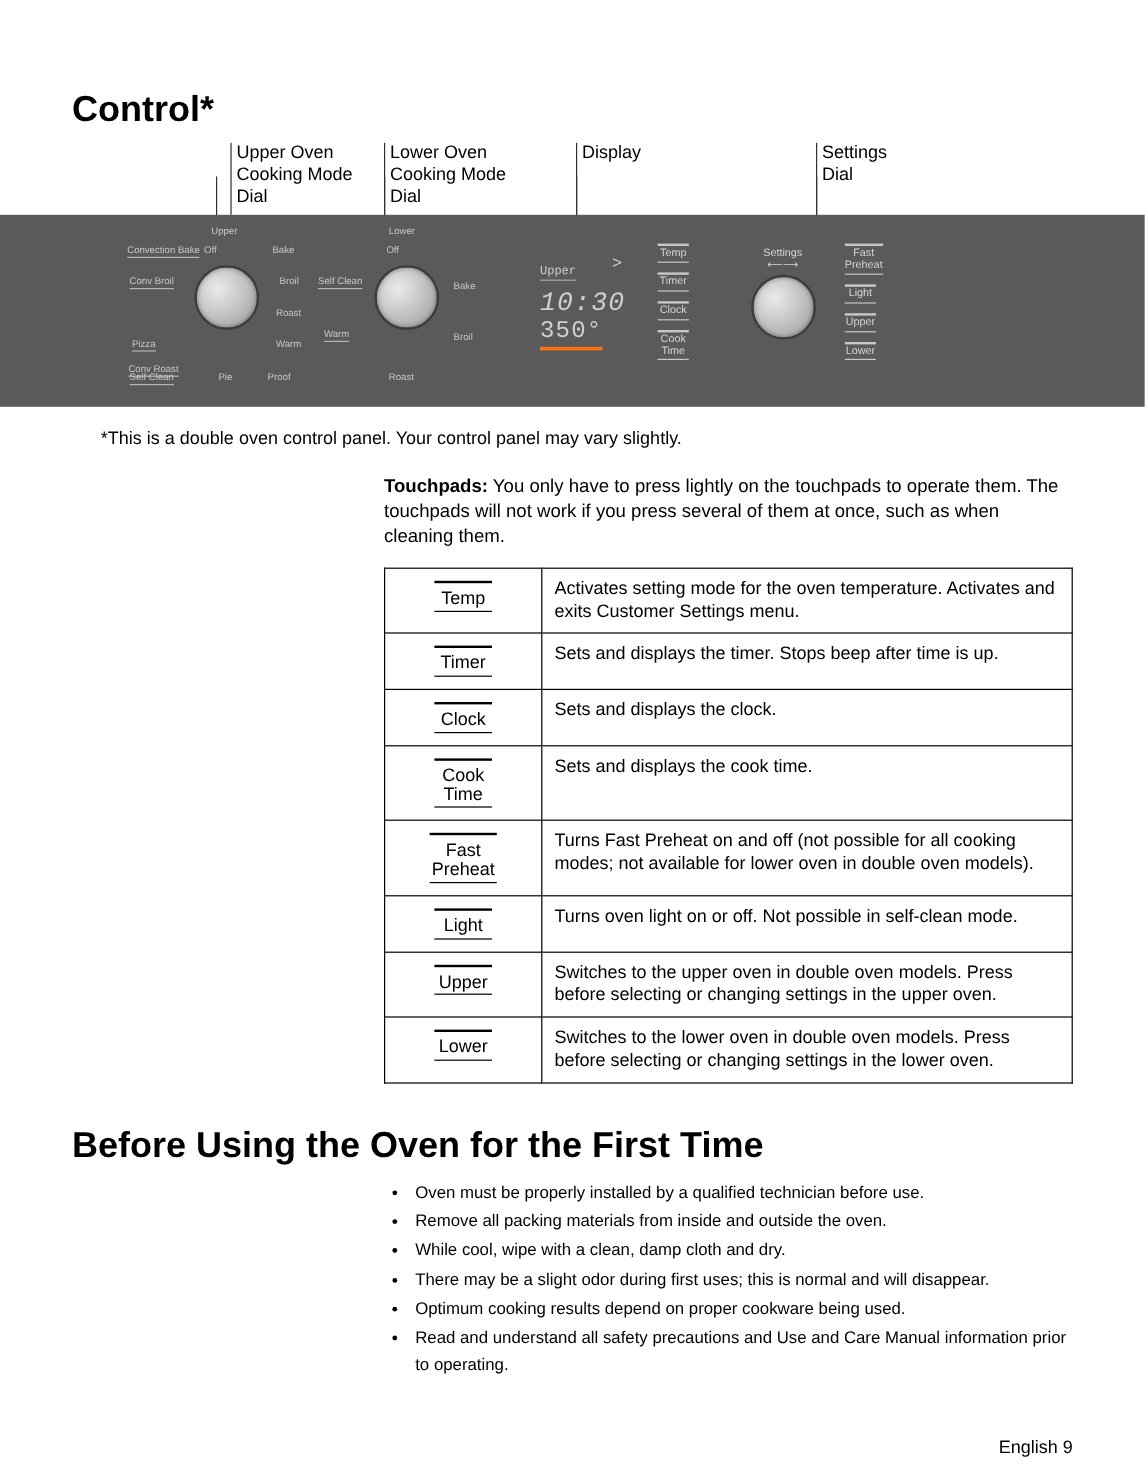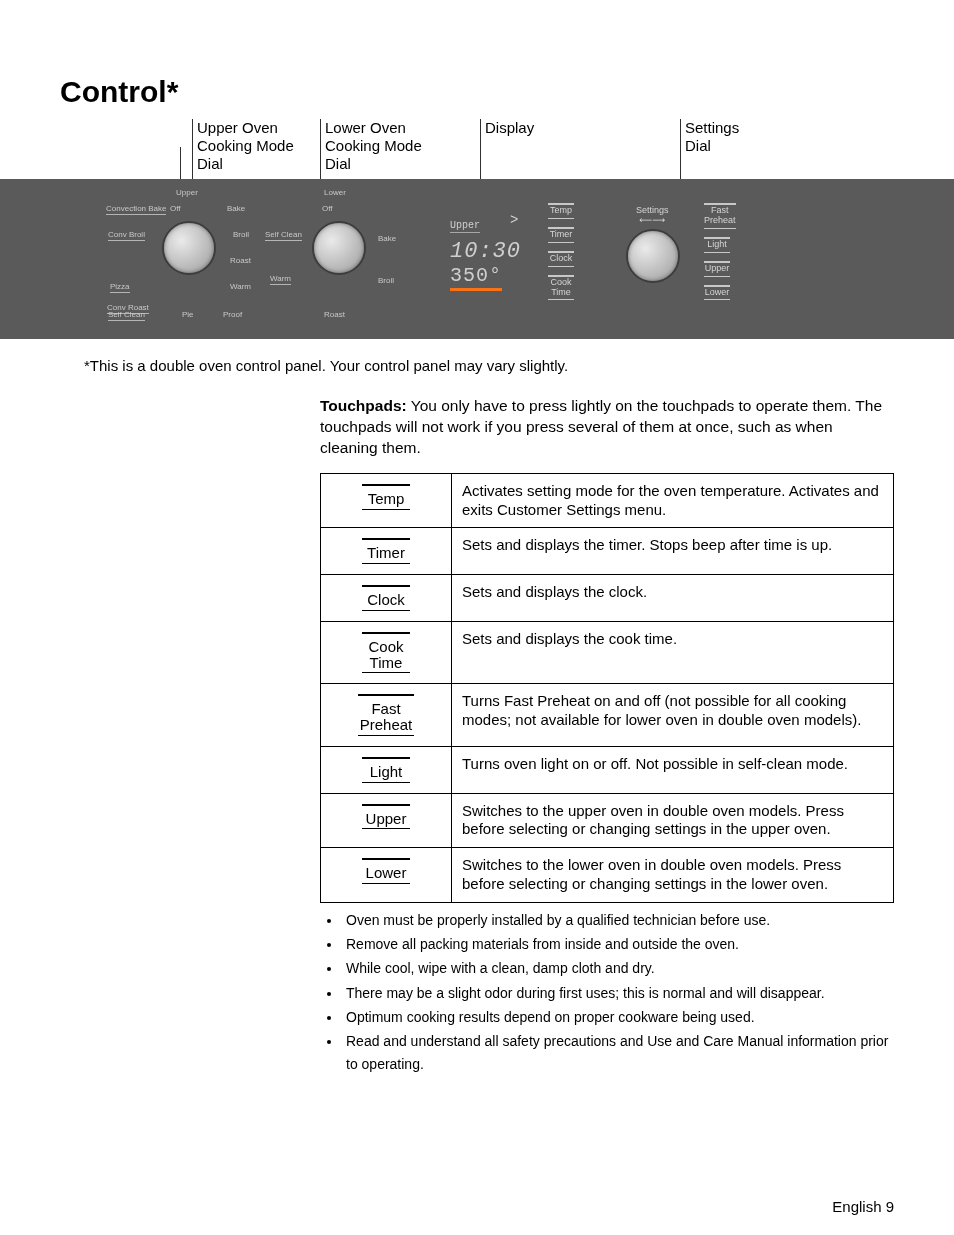--- a/index.html
+++ b/index.html
@@ -153,20 +153,21 @@
           <td class="lab"><span class="cap2" style="white-space: pre-line;">Upper</span></td>
           <td>Switches to the upper oven in double oven models. Press before selecting or changing settings in the upper oven.</td>
         </tr>
         <tr>
           <td class="lab"><span class="cap2" style="white-space: pre-line;">Lower</span></td>
           <td>Switches to the lower oven in double oven models. Press before selecting or changing settings in the lower oven.</td>
         </tr>
       </tbody>
 </table>
 
+<h2>Before Using the Oven for the First Time</h2>
 
 <ul class="fb" id="bullets">
       <li>Oven must be properly installed by a qualified technician before use.</li>
       <li>Remove all packing materials from inside and outside the oven.</li>
       <li>While cool, wipe with a clean, damp cloth and dry.</li>
       <li>There may be a slight odor during first uses; this is normal and will disappear.</li>
       <li>Optimum cooking results depend on proper cookware being used.</li>
       <li>Read and understand all safety precautions and Use and Care Manual information prior to operating.</li>
     </ul>
 

